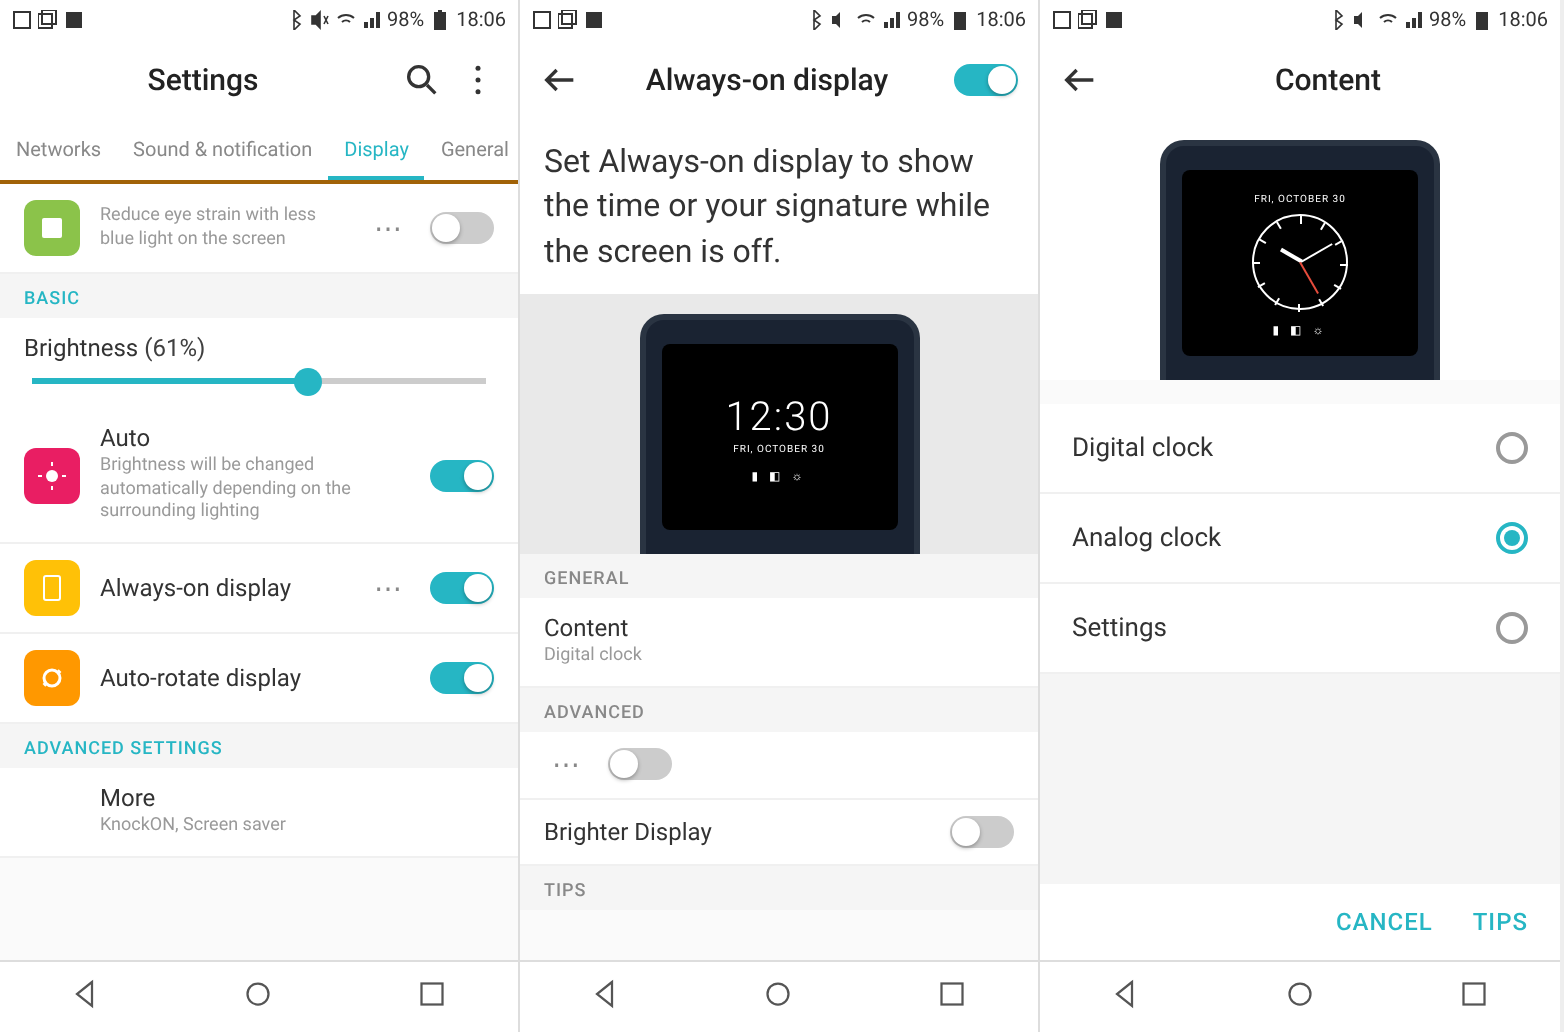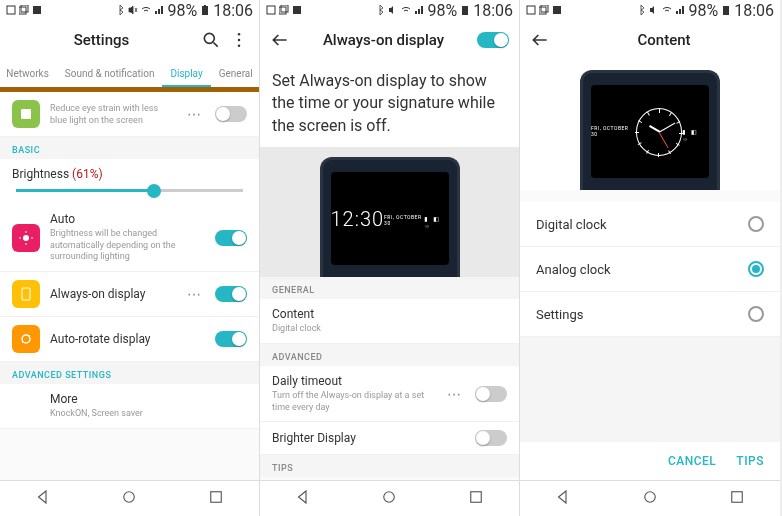--- a/index.html
+++ b/index.html
@@ -1,26 +1,26 @@
 <!DOCTYPE html>
 <html><head>
 <meta charset="utf-8">
 <style>
   * { box-sizing: border-box; margin: 0; padding: 0; }
   body { font-family: Roboto, Arial, sans-serif; background: #eee; width: 782px; height: 516px; overflow: hidden; }
   .screens { display: flex; width: 100%; height: 100%; }
   .screen { width: 260px; height: 516px; background: #fafafa; position: relative; display: flex; flex-direction: column; border-right: 1px solid #ddd; }
   .screen:last-child { border-right: none; }
-  .statusbar { height: 20px; background: #fff; display: flex; align-items: center; justify-content: space-between; padding: 0 6px; font-size: 16px; color: #333; }
+  .statusbar { height: 20px; background: #fff; display: flex; align-items: center; justify-content: space-between; padding: 0 6px; font-size: 10px; color: #333; }
   .statusbar .left, .statusbar .right { display: flex; gap: 3px; align-items: center; }
   .status-icon { width: 10px; height: 10px; }
   .header { height: 40px; background: #fff; display: flex; align-items: center; padding: 0 10px; gap: 8px; text-align: center; }
   .header-title { font-size: 15px; font-weight: 500; color: #222; flex: 1; }
   .header-icon { width: 20px; height: 20px; display: flex; align-items: center; justify-content: center; }
-  .tabs { height: 32px; background: #fff; display: flex; border-bottom: 5px solid #a16207; font-size: 10px; justify-content: center; }
+  .tabs { height: 32px; background: #fff; display: flex; border-bottom: 2px solid #a16207; font-size: 10px; }
   .tab { flex: 0 0 auto; padding: 0 8px; display: flex; align-items: center; color: #888; position: relative; }
   .tab.active { color: #26b6c4; }
   .tab.active::after { content: ""; position: absolute; bottom: 0; left: 0; right: 0; height: 2px; background: #26b6c4; }
   .content { flex: 1; overflow: hidden; background: #fafafa; }
   .row { padding: 8px 12px; background: #fff; display: flex; align-items: center; gap: 10px; border-bottom: 1px solid #f0f0f0; position: relative; }
   .row .icon-box { width: 28px; height: 28px; border-radius: 6px; display: flex; align-items: center; justify-content: center; flex-shrink: 0; }
   .row .texts { flex: 1; }
   .row .title { font-size: 12px; color: #333; }
   .row .sub { font-size: 9px; color: #999; margin-top: 2px; line-height: 1.3; }
   .section-header { padding: 8px 12px 4px; font-size: 9px; color: #26b6c4; background: #f5f5f5; font-weight: 500; letter-spacing: 0.5px; }
@@ -32,21 +32,21 @@
   .slider-row { padding: 8px 12px 12px; background: #fff; }
   .slider-label { font-size: 12px; color: #333; margin-bottom: 8px; }
   .slider { height: 3px; background: #ccc; position: relative; margin: 0 4px; }
   .slider-fill { height: 100%; background: #26b6c4; width: 61%; }
   .slider-thumb { width: 14px; height: 14px; border-radius: 50%; background: #26b6c4; position: absolute; top: -5px; left: 61%; margin-left: -7px; }
   .navbar { height: 36px; background: #fff; border-top: 1px solid #ddd; display: flex; align-items: center; justify-content: space-around; }
   .navbar svg { width: 18px; height: 18px; }
   .dots { font-size: 14px; color: #888; padding: 0 4px; }
   .phone-preview { background: #e9e9e9; padding: 10px 0 0; display: flex; justify-content: center; }
   .phone-frame { width: 140px; height: 120px; background: #1a2332; border-radius: 12px 12px 0 0; border: 3px solid #2a3442; border-bottom: none; padding: 12px 8px; position: relative; overflow: hidden; }
-  .phone-screen { background: #000; width: 100%; height: 100%; border-radius: 4px; display: flex; flex-direction: row; align-items: center; justify-content: center; color: #fff; }
+  .phone-screen { background: #000; width: 100%; height: 100%; border-radius: 4px; display: flex; flex-direction: column; align-items: center; justify-content: center; color: #fff; }
   .phone-time { font-size: 20px; font-weight: 300; letter-spacing: 1px; }
   .phone-date { font-size: 5px; margin-top: 2px; letter-spacing: 0.5px; }
   .phone-icons { font-size: 6px; margin-top: 6px; letter-spacing: 2px; }
   .desc-text { padding: 10px 12px; font-size: 16px; color: #333; background: #fff; line-height: 1.4; }
   .radio-row { padding: 14px 16px; background: #fff; display: flex; align-items: center; border-bottom: 1px solid #f0f0f0; }
   .radio-label { flex: 1; font-size: 13px; color: #333; }
   .radio { width: 16px; height: 16px; border: 2px solid #999; border-radius: 50%; position: relative; }
   .radio.selected { border-color: #26b6c4; }
   .radio.selected::after { content: ""; position: absolute; top: 2px; left: 2px; width: 8px; height: 8px; border-radius: 50%; background: #26b6c4; }
   .action-bar { padding: 12px 16px; display: flex; justify-content: flex-end; gap: 20px; background: #fff; }
@@ -137,21 +137,21 @@
           </div>
         <span class="dots">⋯</span>
         <div class="toggle">
             <div class="knob"></div>
           </div>
       </div>
 
       <div class="section-header">BASIC</div>
 
       <div class="slider-row">
-        <div class="slider-label"><span>Brightness</span> <span style="color:#b91c1c">(61%)</span></div>
+        <div class="slider-label"><span>Brightness</span> <span style="color:#404040">(61%)</span></div>
         <div class="slider">
           <div class="slider-fill"></div>
             <div class="slider-thumb"></div>
         </div>
       </div>
 
       <div class="row">
         <div class="icon-box" style="background:#e91e63">
           <svg width="14" height="14" viewBox="0 0 14 14">
               <circle cx="7" cy="7" r="3" fill="#fff"></circle>
@@ -289,24 +289,20 @@
       <div class="section-header gray">GENERAL</div>
       <div class="row">
         <div class="texts">
           <div class="title">Content</div>
           <div class="sub">Digital clock</div>
         </div>
       </div>
 
       <div class="section-header gray">ADVANCED</div>
       <div class="row">
-        <div class="texts">
-          <div class="title">Daily timeout</div>
-          <div class="sub">Turn off the Always-on display at a set time every day</div>
-        </div>
         <span class="dots">⋯</span>
         <div class="toggle">
             <div class="knob"></div>
           </div>
       </div>
       <div class="row">
         <div class="texts">
             <div class="title">Brighter Display</div>
           </div>
         <div class="toggle">

